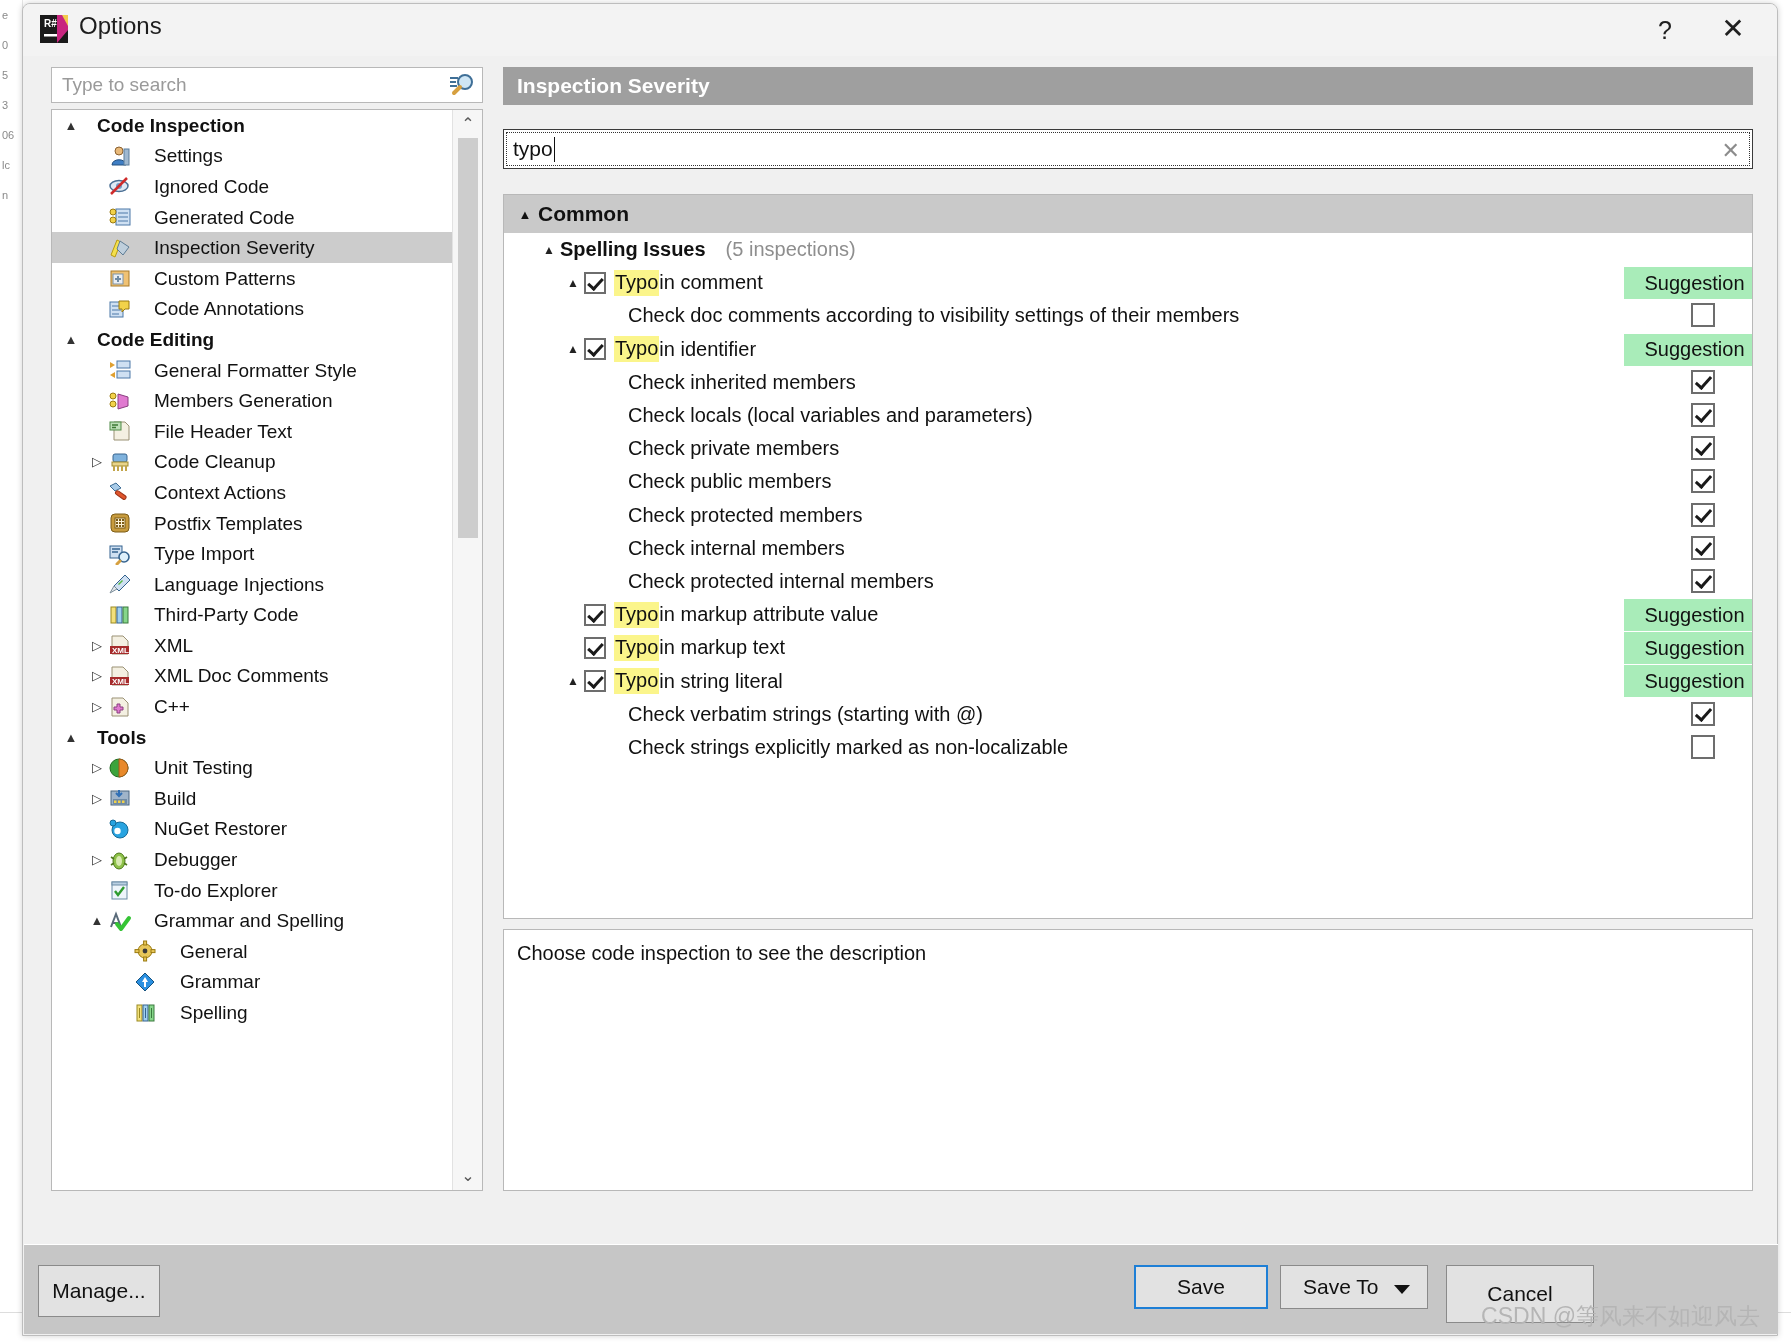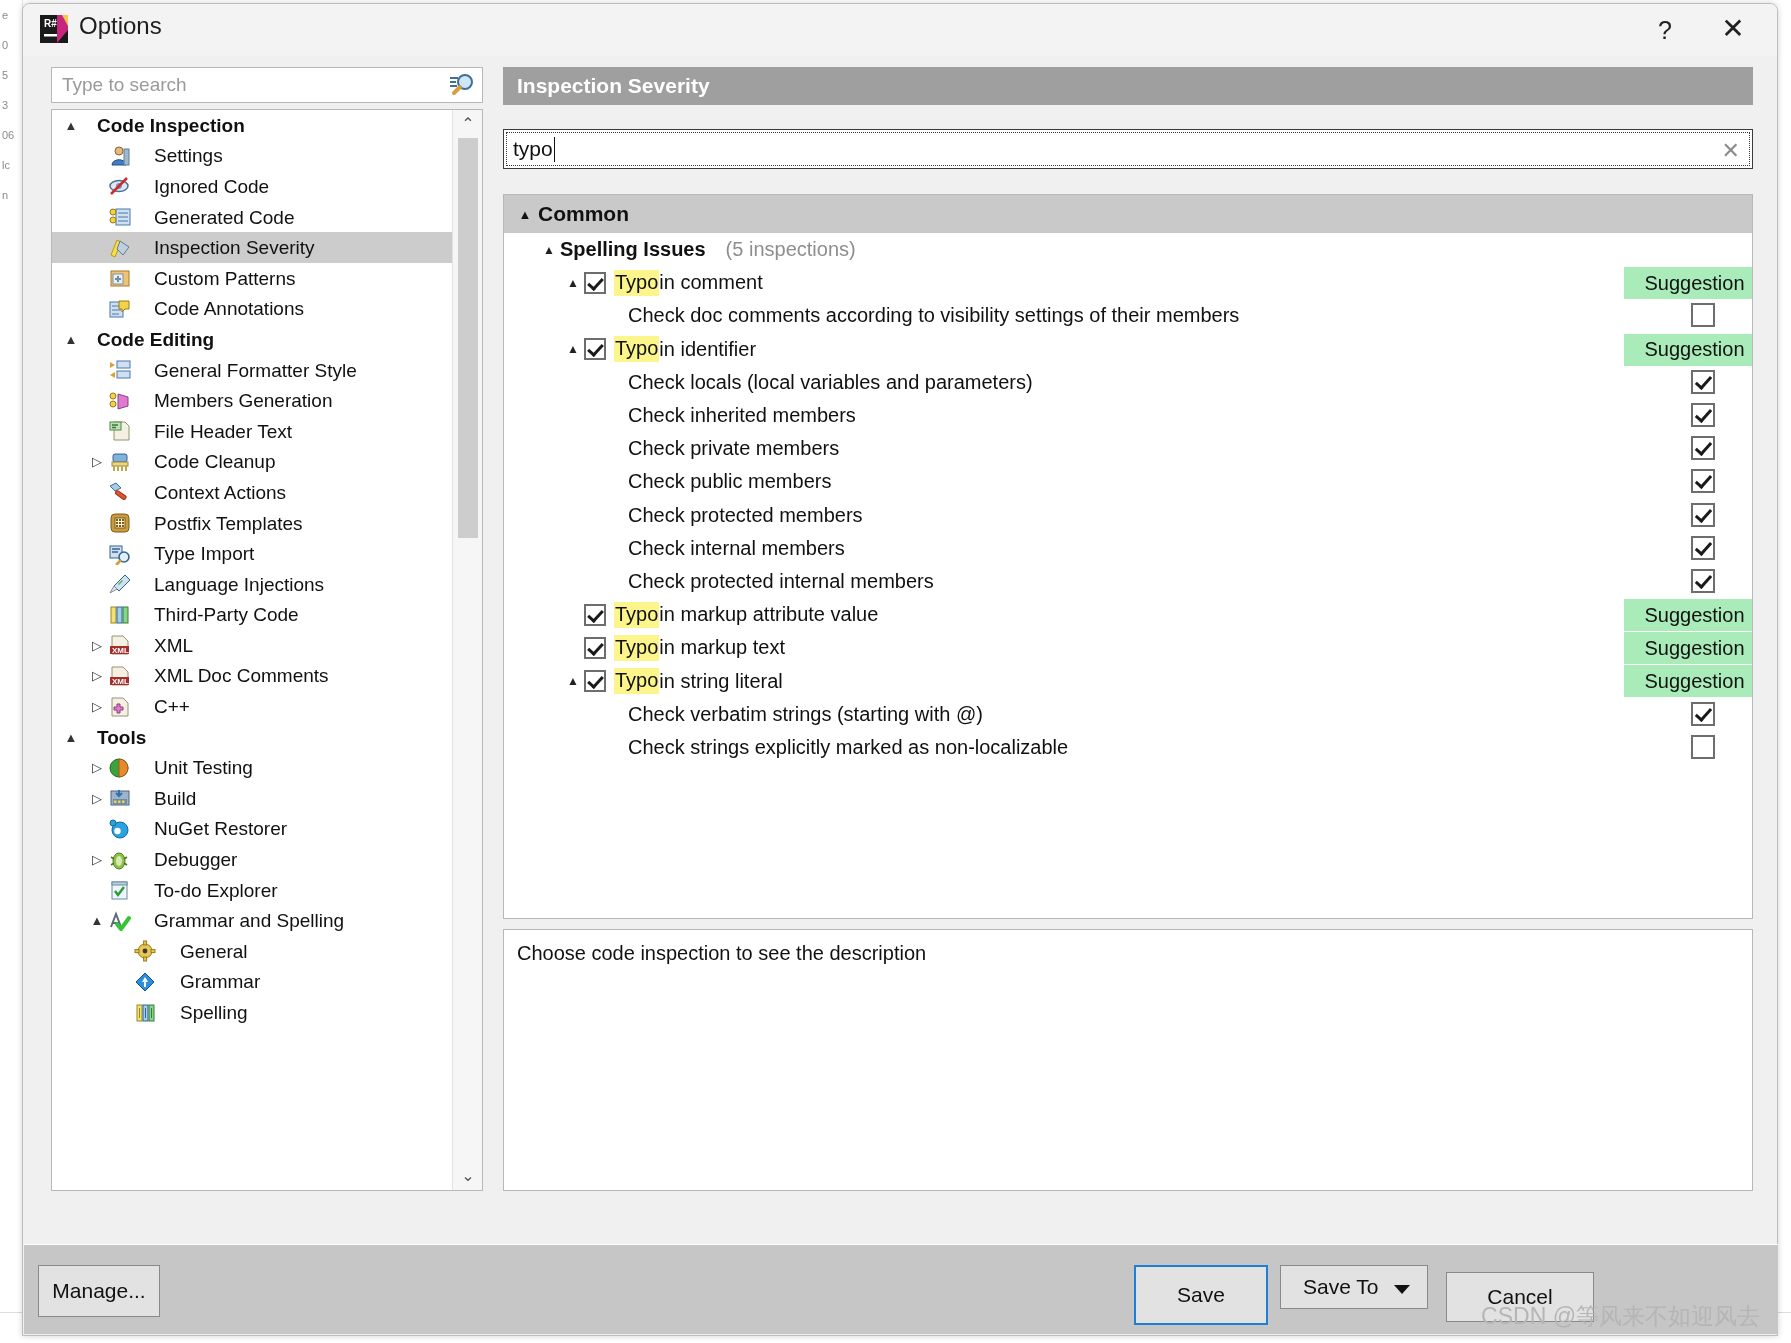--- a/index.html
+++ b/index.html
@@ -767,25 +767,25 @@
           <div class="insp-row lvl-insp">
             <span class="ex">▲</span>
             <span class="cbx checked"></span>
             <span class="hl">Typo</span>
             <span> in identifier</span>
             <span class="sev-badge" style="left: 1120px; top: 1px;">
               <span class="cap">Suggestion</span>
             </span>
           </div>
           <div class="insp-row lvl-opt">
+            <span>Check inherited members</span>
+            <span class="opt-check checked" style="left: 1187px; top: 4px;"></span>
+          </div>
+          <div class="insp-row lvl-opt">
             <span>Check locals (local variables and parameters)</span>
-            <span class="opt-check checked" style="left: 1187px; top: 4px;"></span>
-          </div>
-          <div class="insp-row lvl-opt">
-            <span>Check inherited members</span>
             <span class="opt-check checked" style="left: 1187px; top: 4px;"></span>
           </div>
           <div class="insp-row lvl-opt">
             <span>Check private members</span>
             <span class="opt-check checked" style="left: 1187px; top: 4px;"></span>
           </div>
           <div class="insp-row lvl-opt">
             <span>Check public members</span>
             <span class="opt-check checked" style="left: 1187px; top: 4px;"></span>
           </div>
@@ -838,23 +838,23 @@
           </div>
         </div>
     </div>
 
     <div class="desc-panel">
       <div class="desc-text">Choose code inspection to see the description</div>
     </div>
 
     <div class="bottom-bar">
       <div class="btn" style="left:14px; top:20px; width:122px; height:52px;">Manage...</div>
-      <div class="btn primary" style="left:1110px; top:20px; width:134px; height:60px;">Save</div>
+      <div class="btn primary" style="left:1110px; top:20px; width:134px; height:44px;">Save</div>
       <div class="btn" style="left:1256px; top:20px; width:148px; height:44px; justify-content:flex-start; padding-left:22px;">
         <span>Save To</span>
         <span class="dd2"></span>
       </div>
-      <div class="btn" style="left:1422px; top:27px; width:148px; height:50px;text-align:center;">Cancel</div>
+      <div class="btn" style="left:1422px; top:20px; width:148px; height:58px;text-align:center;">Cancel</div>
       <div class="watermark">CSDN @等风来不如迎风去</div>
     </div>
 
   </div>
 </div>
 
 </body></html>

